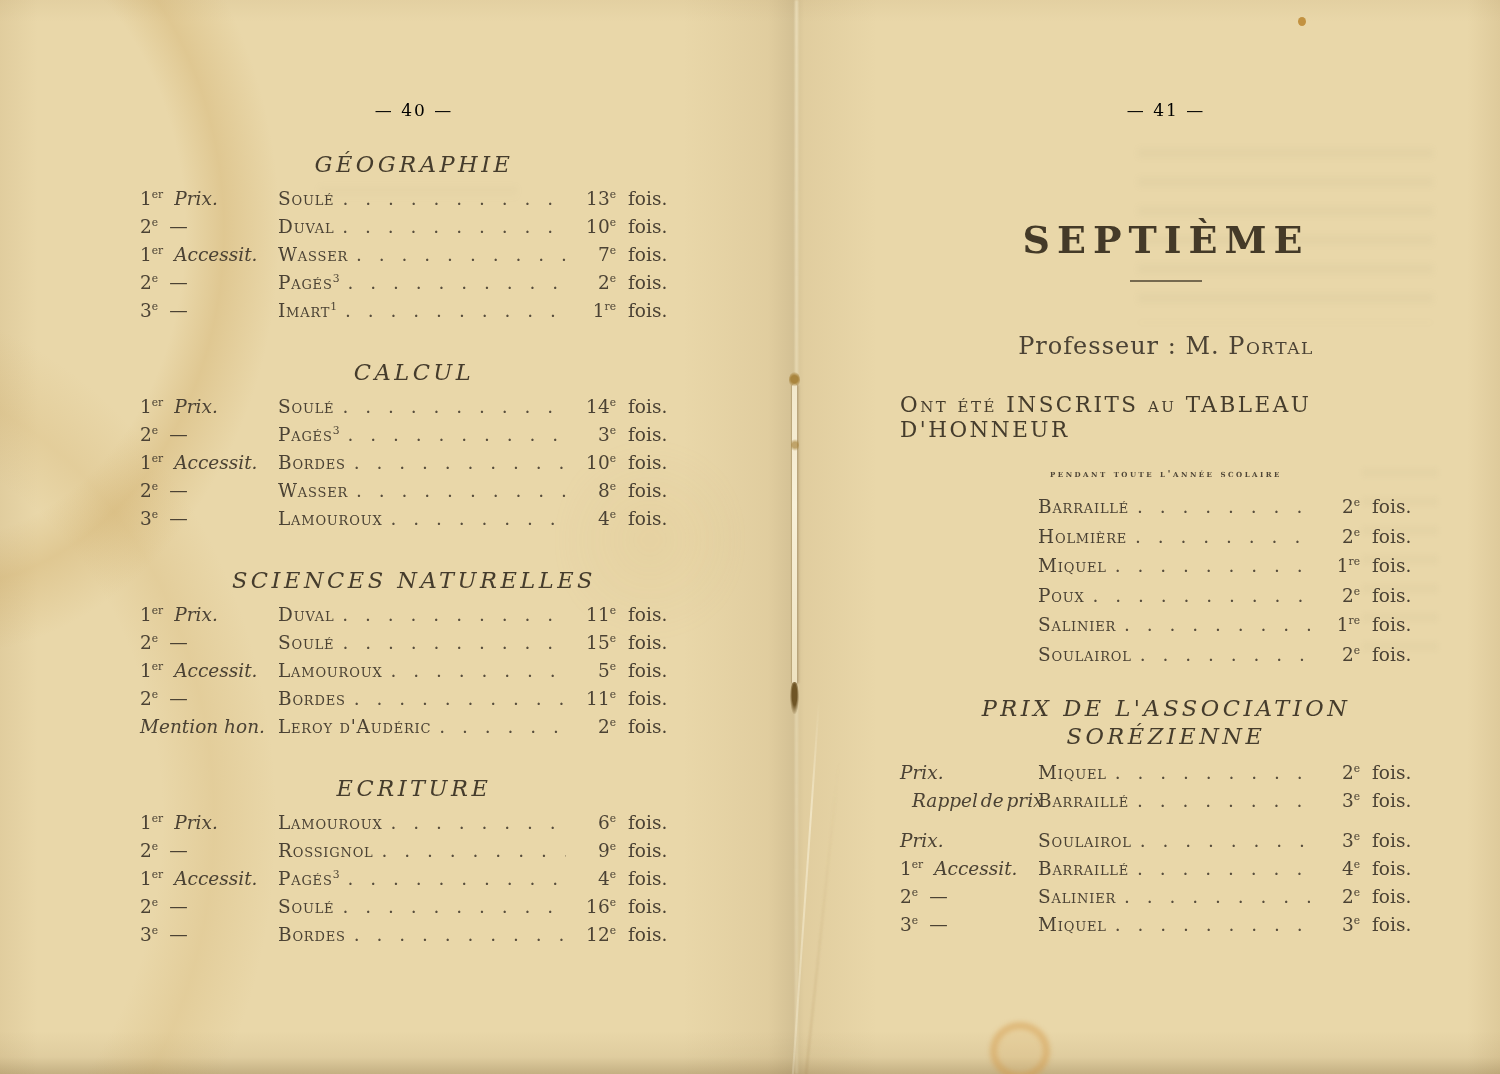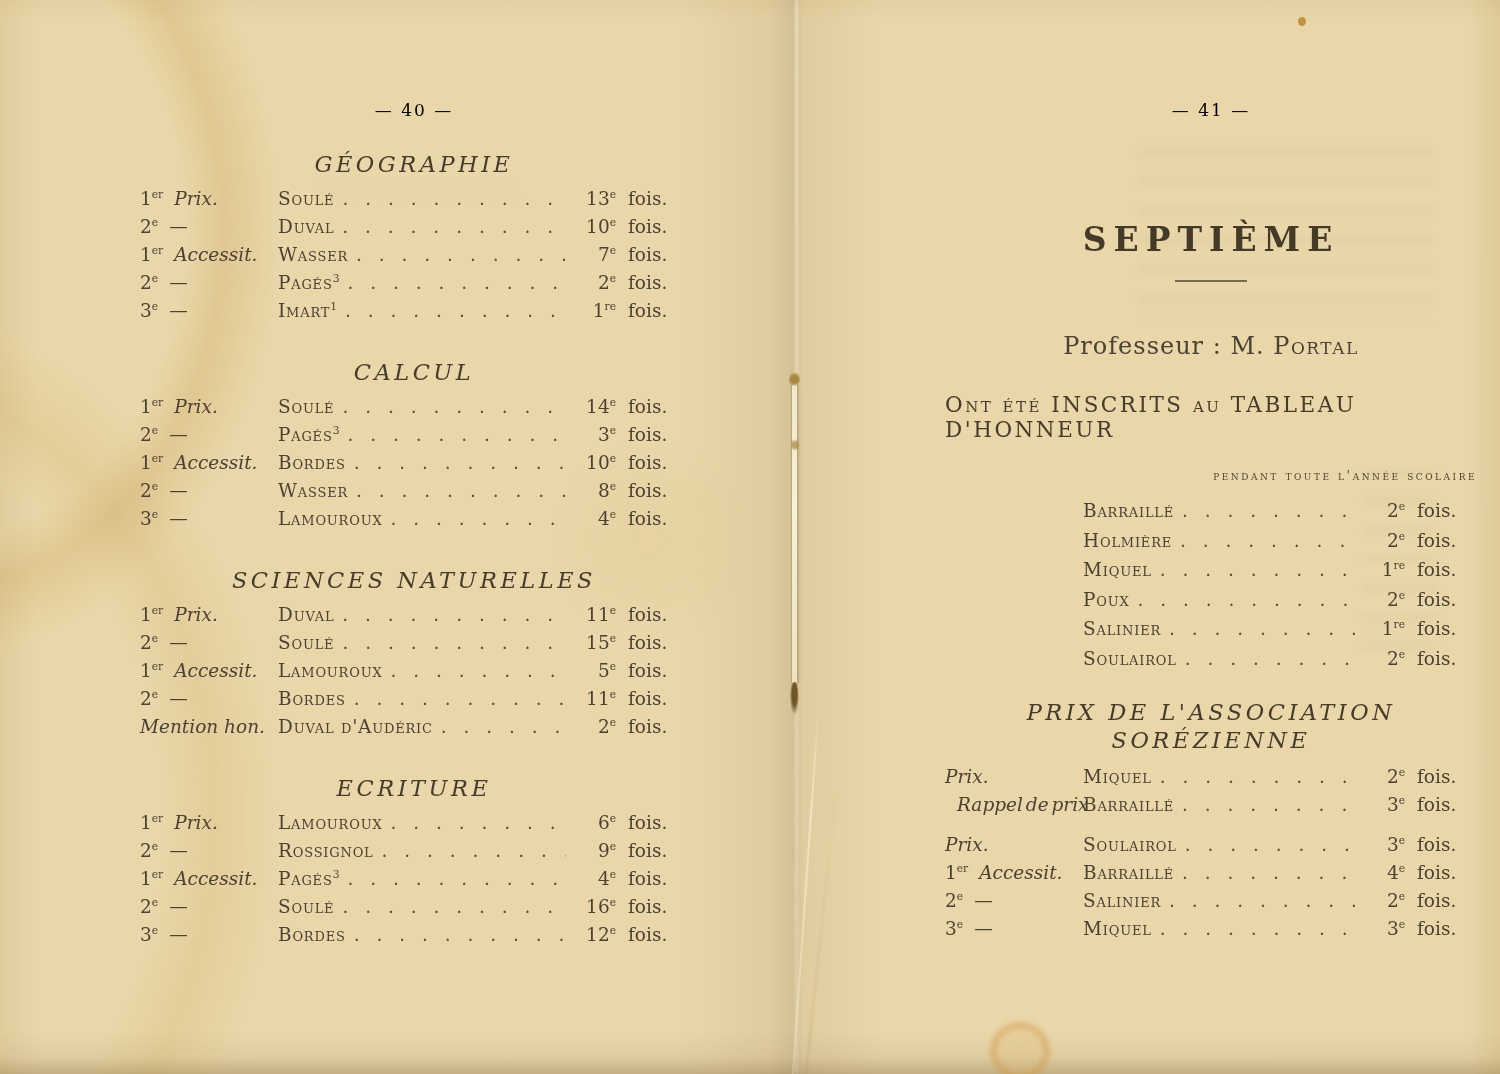--- a/index.html
+++ b/index.html
@@ -53,54 +53,54 @@
   .ghost-a{left:1138px;top:148px;width:295px;height:175px;opacity:.5;
     background:repeating-linear-gradient(180deg, rgba(148,146,104,.12) 0 10px, rgba(148,146,104,0) 10px 29px);}
   .ghost-b{left:1362px;top:468px;width:76px;height:195px;opacity:.45;
     background:repeating-linear-gradient(180deg, rgba(148,146,104,.12) 0 9px, rgba(148,146,104,0) 9px 29px);}
   .ghost-c{left:318px;top:186px;width:200px;height:16px;opacity:.35;
     background:linear-gradient(180deg, rgba(148,146,104,.14), rgba(148,146,104,0));}
 
   
   .col{position:absolute;top:100px;}
   .col-left{left:140px;width:548px;}
-  .col-right{left:945px;width:532px;}
+  .col-right{left:900px;width:532px;}
   .pagenum{text-align:center;font-size:17px;letter-spacing:2px;color:#000000;}
   .section-title{
     font-size:22.5px;font-weight:400;text-align:center;letter-spacing:3.5px;
     color:var(--ink-head);margin:30px 0 10px 0;line-height:28px;font-style:italic;
   }
   .prize-row{display:flex;align-items:baseline;height:28px;font-size:18.5px;white-space:nowrap;}
   .rank{width:138px;flex:none;font-style:italic;}
   .rank .ord{font-style:normal;}
   .rank .word{margin-left:11px;}
   .rank .dash{font-style:normal;}
   sup{font-size:.58em;line-height:0;letter-spacing:0;}
   .pname{font-variant:small-caps;letter-spacing:.8px;flex:none;}
   .leader{flex:1;overflow:hidden;white-space:nowrap;margin:0 4px 0 8px;opacity:.92;}
   .leader::after{content:". . . . . . . . . . . . . . . . . . . . . . . . . . . . . . . . . . . .";letter-spacing:5.5px;}
   .count{width:46px;flex:none;text-align:right;}
   .fois{width:60px;flex:none;padding-left:12px;}
   .roll .prize-row{padding-left:138px;height:29.5px;}
   .assoc-label{word-spacing:-3px;}
 
   .class-title{
-    margin:100px 0 0 0;text-align:center;font-size:33px;font-weight:700;
+    margin:100px 0 0 0;text-align:center;font-size:38px;font-weight:700;
     letter-spacing:7px;color:#443a28;line-height:40px;
   }
   .title-rule{width:72px;height:2px;background:#584d38;margin:20px auto 0 auto;opacity:.8;}
   .professor-line{margin-top:50px;text-align:center;font-size:24px;letter-spacing:1px;}
   .professor-line .sc{font-variant:small-caps;letter-spacing:1.5px;}
   .honor-heading{
     margin-top:32px;text-align:left;font-variant:small-caps;
     font-size:21.5px;letter-spacing:2.5px;color:var(--ink-head);
   }
   .honor-subheading{
-    margin-top:26px;text-align:right;font-variant:small-caps;
-    font-size:13px;letter-spacing:2.5px;color:#4e4536;
+    margin-top:26px;text-align:center;font-variant:small-caps;
+    font-size:10px;letter-spacing:2.5px;color:#4e4536;font-weight:bold;
   }
   .roll{margin-top:17px;}
   .assoc-title{margin-top:21px;}
   .honneur-title{margin-top:44px;}
   .rows-block{margin-top:12px;}
 </style>
 </head>
 <body>
 
 <div class="shading"></div>
@@ -217,21 +217,21 @@
       </div>
       <div class="prize-row">
         <span class="rank"><span class="ord">2<sup>e</sup></span><span class="word dash">—</span></span>
         <span class="pname">Bordes</span>
         <span class="leader"></span>
         <span class="count">11<sup>e</sup></span>
         <span class="fois">fois.</span>
       </div>
       <div class="prize-row">
         <span class="rank"><span class="word" style="margin-left: 0px;">Mention hon.</span></span>
-        <span class="pname">Duval d'Audéric</span>
+        <span class="pname">Leroy d'Audéric</span>
         <span class="leader"></span>
         <span class="count">2<sup>e</sup></span>
         <span class="fois">fois.</span>
       </div>
       <h3 class="section-title">ECRITURE</h3>
       <div class="prize-row">
         <span class="rank"><span class="ord">1<sup>er</sup></span><span class="word">Prix.</span></span>
         <span class="pname">Lamouroux</span>
         <span class="leader"></span>
         <span class="count">6<sup>e</sup></span>

